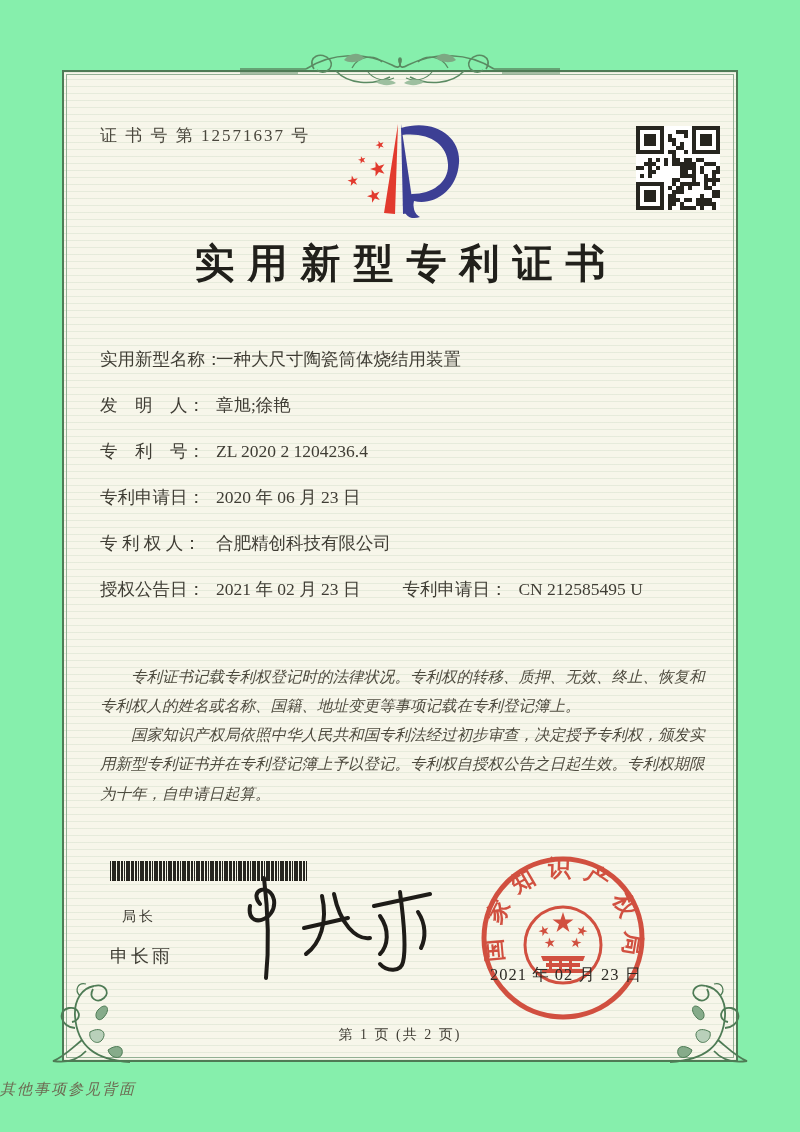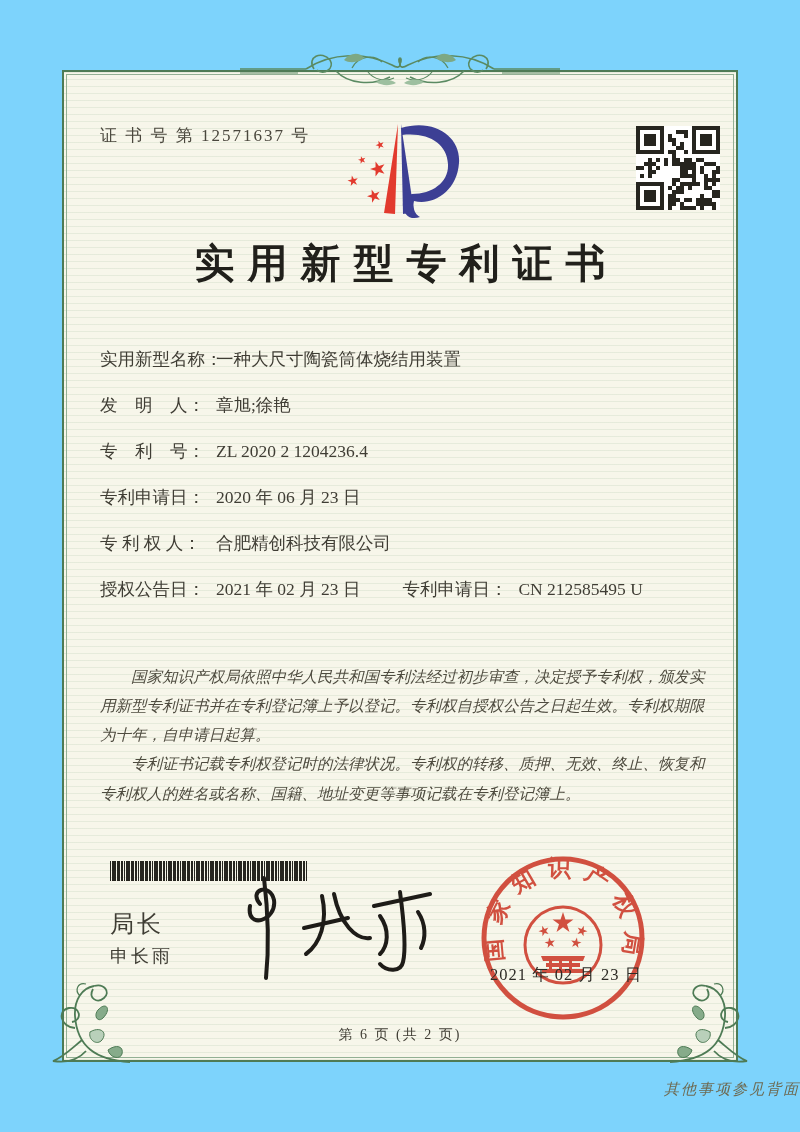--- a/index.html
+++ b/index.html
@@ -1,19 +1,19 @@
 <!DOCTYPE html>
 <html><head>
 <meta charset="utf-8">
 <style>
   * { margin:0; padding:0; box-sizing:border-box; }
   html,body { background:#e8e6da; }
   .page {
     position:relative; width:800px; height:1132px; margin:0 auto;
-    background:#7dd3fc; overflow:hidden;
+    background:#86efac; overflow:hidden;
     font-family:"Liberation Serif","DejaVu Serif",serif; color:#3f3d34;
   }
   .frame {
     position:absolute; left:62px; top:70px; width:676px; height:992px;
     border:2px solid #4e7b55;
     background:
       repeating-linear-gradient(0deg, rgba(140,175,140,.16) 0 1px, rgba(0,0,0,0) 1px 7px),
       #f7f6ea;
   }
   .frame-inner {
@@ -37,34 +37,34 @@
   .field-value { display:inline-block; width:468px; vertical-align:top; }
   .field-row.dual { display:flex;font-family:Liberation Serif, serif; }
   .field-row.dual .pair2 { margin-left:42px; }
   .field-row.dual .field-value { width:auto; }
   .paras {
     position:absolute; left:100px; top:662px; width:606px;
     font-size:15.5px; line-height:1.88; color:#4e4b3f; font-style:italic;
   }
   .paras p { text-indent:2em; }
   .barcode { position:absolute; left:110px; top:861px; }
-  .director-title { position:absolute; left:110px; top:908px; font-size:24px; letter-spacing:3px; }
+  .director-title { position:absolute; left:122px; top:908px; font-size:14px; letter-spacing:3px; }
   .director-name  { position:absolute; left:110px; top:944px; font-size:18px; letter-spacing:3px; }
   .signature { position:absolute; left:222px; top:866px; }
   .seal { position:absolute; left:478px; top:853px; opacity:.93; }
   .seal-date {
     position:absolute; left:490px; top:964px; width:170px; font-size:16.5px;
     letter-spacing:1px; color:#2d2b26; z-index:5;
   }
   .page-info {
     position:absolute; left:0; top:1026px; width:100%; text-align:center;
     font-size:14px; letter-spacing:2px; color:#3f3d34;
   }
   .back-note {
-    position:absolute; left:0; top:1080px; width:100%; text-align:right;
+    position:absolute; left:0; top:1080px; width:100%; text-align:left;
     font-size:15px; font-style:italic; color:#6d6a52; letter-spacing:2px;
   }
   .orn-top    { position:absolute; left:240px; top:42px; }
   .orn-left   { position:absolute; left:50px;  top:980px; }
   .orn-right  { position:absolute; left:670px; top:980px; transform:scaleX(-1); }
 </style>
 </head>
 <body>
 
 <div class="page">
@@ -280,22 +280,22 @@
     <div class="field-row">
       <span class="field-label">专 利 权 人：</span><span class="field-value">合肥精创科技有限公司</span>
     </div>
     <div class="field-row dual">
       <span class="pair1"><span class="field-label">授权公告日：</span><span class="field-value">2021 年 02 月 23 日</span></span>
       <span class="pair2"><span class="field-label">专利申请日：</span><span class="field-value">CN 212585495 U</span></span>
     </div>
   </div>
 
   <div class="paras">
+    <p>专利证书记载专利权登记时的法律状况。专利权的转移、质押、无效、终止、恢复和专利权人的姓名或名称、国籍、地址变更等事项记载在专利登记簿上。</p>
     <p>国家知识产权局依照中华人民共和国专利法经过初步审查，决定授予专利权，颁发实用新型专利证书并在专利登记簿上予以登记。专利权自授权公告之日起生效。专利权期限为十年，自申请日起算。</p>
-    <p>专利证书记载专利权登记时的法律状况。专利权的转移、质押、无效、终止、恢复和专利权人的姓名或名称、国籍、地址变更等事项记载在专利登记簿上。</p>
   </div>
 
   <svg class="barcode" id="barcode" width="202" height="20" viewBox="0 0 202 20">
       <rect x="0" y="0" width="1" height="20" fill="#26251f"></rect>
       <rect x="2" y="0" width="4" height="20" fill="#26251f"></rect>
       <rect x="7" y="0" width="3" height="20" fill="#26251f"></rect>
       <rect x="11" y="0" width="2" height="20" fill="#26251f"></rect>
       <rect x="14" y="0" width="1" height="20" fill="#26251f"></rect>
       <rect x="16" y="0" width="4" height="20" fill="#26251f"></rect>
       <rect x="21" y="0" width="3" height="20" fill="#26251f"></rect>
@@ -387,16 +387,16 @@
       <path d="M63,103 H107 L105,108 H65 Z"></path>
       <rect x="68" y="110" width="34" height="4"></rect>
       <rect x="64" y="116" width="42" height="4"></rect>
       <rect x="71" y="104" width="3" height="14"></rect>
       <rect x="81" y="104" width="3" height="14"></rect>
       <rect x="91" y="104" width="3" height="14"></rect>
     </g>
   </svg>
   <div class="seal-date">2021 年 02 月 23 日</div>
 
-  <div class="page-info">第 6 页 (共 2 页)</div>
+  <div class="page-info">第 1 页 (共 2 页)</div>
   <div class="back-note">其他事项参见背面</div>
 
 </div>
 
 </body></html>

